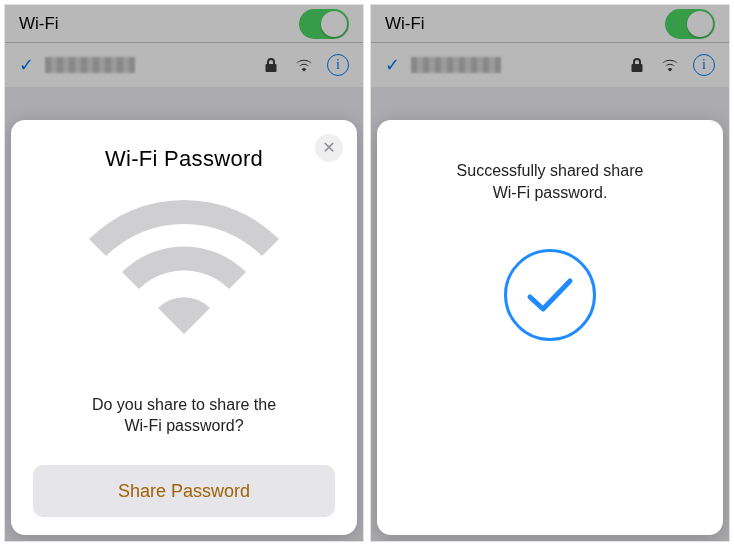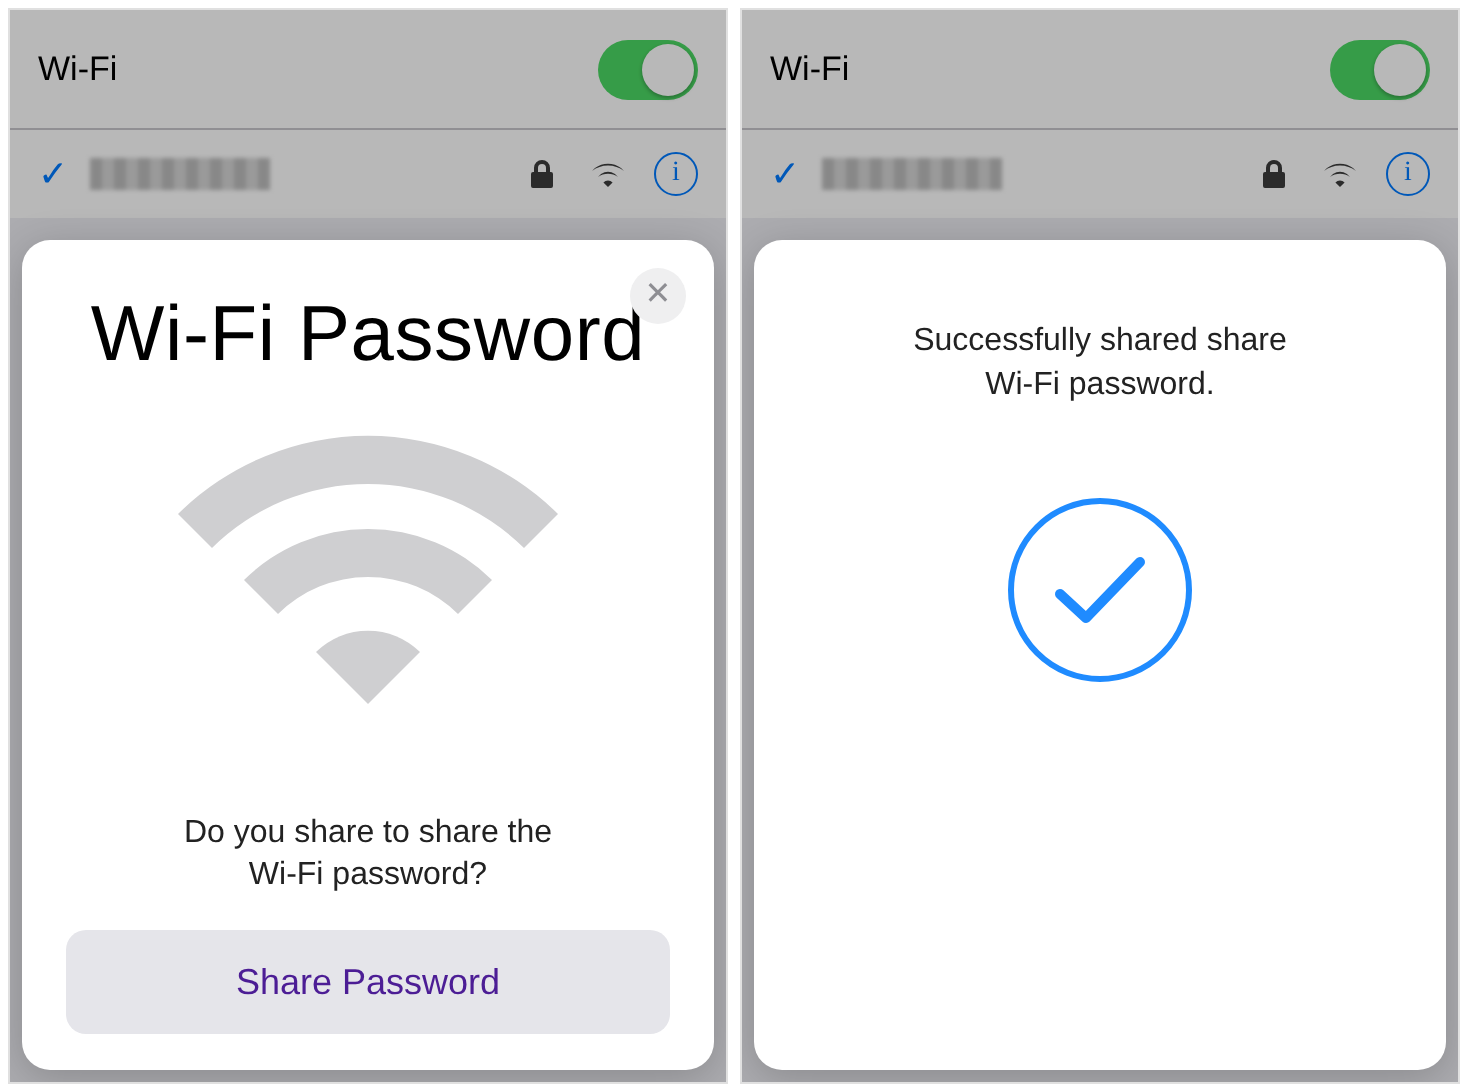--- a/index.html
+++ b/index.html
@@ -26,21 +26,21 @@
     background: rgba(0,0,0,0.28);
     z-index: 5;
   }
   
   .settings-row {
     background: #fff;
     border-bottom: 1px solid #c8c7cc;
     display: flex;
     align-items: center;
     padding: 10px 14px;
-    height: 60px;
+    height: 38px;
   }
   .row-label { font-size: 17px; color: #000; flex: 1; }
   .toggle {
     width: 50px; height: 30px; border-radius: 15px;
     background: #4cd964; position: relative;
   }
   .toggle .knob {
     position: absolute; top: 2px; right: 2px;
     width: 26px; height: 26px; border-radius: 50%;
     background: #fff; box-shadow: 0 1px 2px rgba(0,0,0,0.3);
@@ -86,21 +86,21 @@
     padding: 26px 22px 18px;
   }
   .sheet .close {
     position: absolute; top: 14px; right: 14px;
     width: 28px; height: 28px; border-radius: 50%;
     background: #efeff0; color:#8e8e93;
     display:flex; align-items:center; justify-content:center;
     font-size:16px; line-height:1;
   }
   .sheet h1 {
-    font-size: 39px;
+    font-size: 22px;
     font-weight: 400;
     color: #000;
     letter-spacing: 0.3px;
   }
   .wifi-large { margin-top: 22px; margin-bottom: 20px; }
   .prompt-text {
     text-align: center;
     font-size: 16px;
     color: #222;
     line-height: 1.35;
@@ -108,22 +108,23 @@
     margin-bottom: 16px;
     white-space: pre-line;
   }
   .action-btn {
     width: 100%;
     background: #e5e5ea;
     border: none;
     border-radius: 10px;
     height: 52px;
     font-size: 18px;
-    color: #4c1d95;
+    color: #a16207;
     font-weight: 500;
+    margin-top: 12px;
   }
   
   .subtext {
     text-align:center;
     font-size:16px;
     color:#222;
     line-height:1.35;
     margin-top:14px;
     white-space: pre-line;
   }

